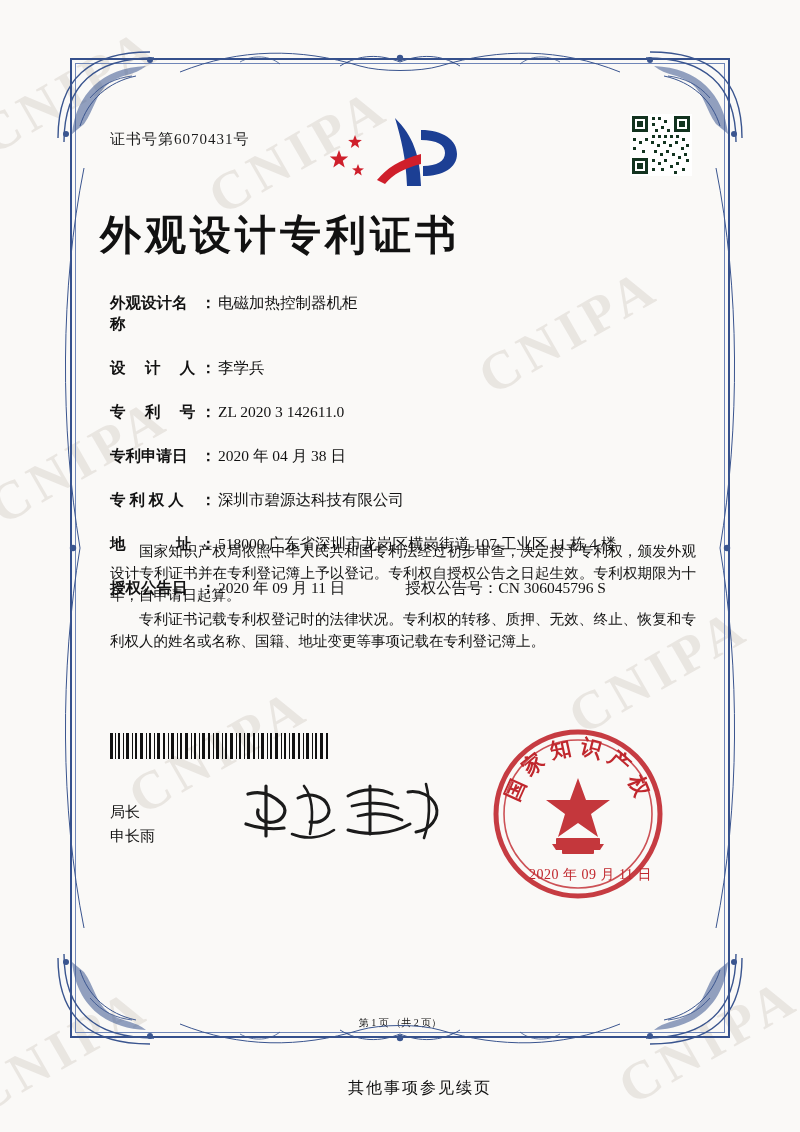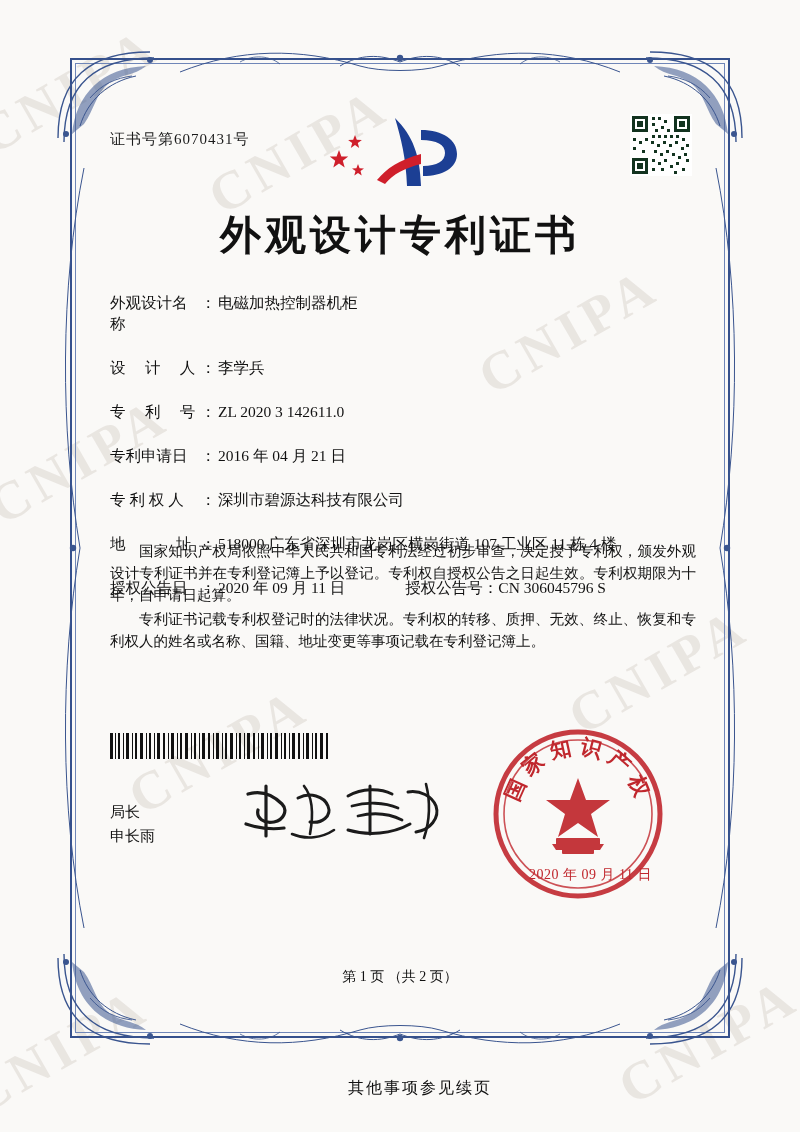--- a/index.html
+++ b/index.html
@@ -92,21 +92,21 @@
     top: 26px;
     width: 62px;
     height: 62px;
   }
 
   .doc-title {
     position: absolute;
     left: 0;
     right: 0;
     top: 120px;
-    text-align: center;
+    text-align: left;
     font-size: 41px;
     font-weight: 700;
     letter-spacing: 4px;
     color: #111;
     font-family: "Liberation Serif", serif;
   }
 
   .fields {
     position: absolute;
     left: 10px;
@@ -119,20 +119,21 @@
     margin-bottom: 23px;
     font-size: 15.5px;
     color: #111;
   }
   .field-label {
     width: 108px;
     flex: 0 0 108px;
     letter-spacing: 0px;
     display: flex;
     justify-content: space-between;
+    font-weight: bold;
   }
   .field-colon { margin-right: 2px; }
   .field-value { flex: 1 1 auto; }
   .field-value2 {
     margin-left: 60px;
   }
 
   .paragraphs {
     position: absolute;
     left: 10px;
@@ -187,23 +188,23 @@
     font-size: 14px;
     color: #c0272d;
     letter-spacing: 0.5px;
     font-family: "Liberation Serif", serif;
   }
 
   .page-no {
     position: absolute;
     left: 0;
     right: 0;
-    top: 880px;
+    top: 928px;
     text-align: center;
-    font-size: 14px;
+    font-size: 10px;
     color: #111;
   }
 
   .footer-note {
     position: absolute;
     left: 0;
     right: 0;
     top: 1078px;
     text-align: center;
     font-size: 16px;
@@ -412,21 +413,21 @@
             <span class="field-colon">：</span>
           </span>
         <span class="field-value">ZL 2020 3 142611.0</span>
       </div>
 
       <div class="field-row">
         <span class="field-label">
             <span>专利申请日</span>
             <span class="field-colon">：</span>
           </span>
-        <span class="field-value">2016 年 04 月 21 日</span>
+        <span class="field-value">2020 年 04 月 38 日</span>
       </div>
 
       <div class="field-row">
         <span class="field-label">
             <span>专 利 权 人</span>
             <span class="field-colon">：</span>
           </span>
         <span class="field-value">深圳市碧源达科技有限公司</span>
       </div>
 

